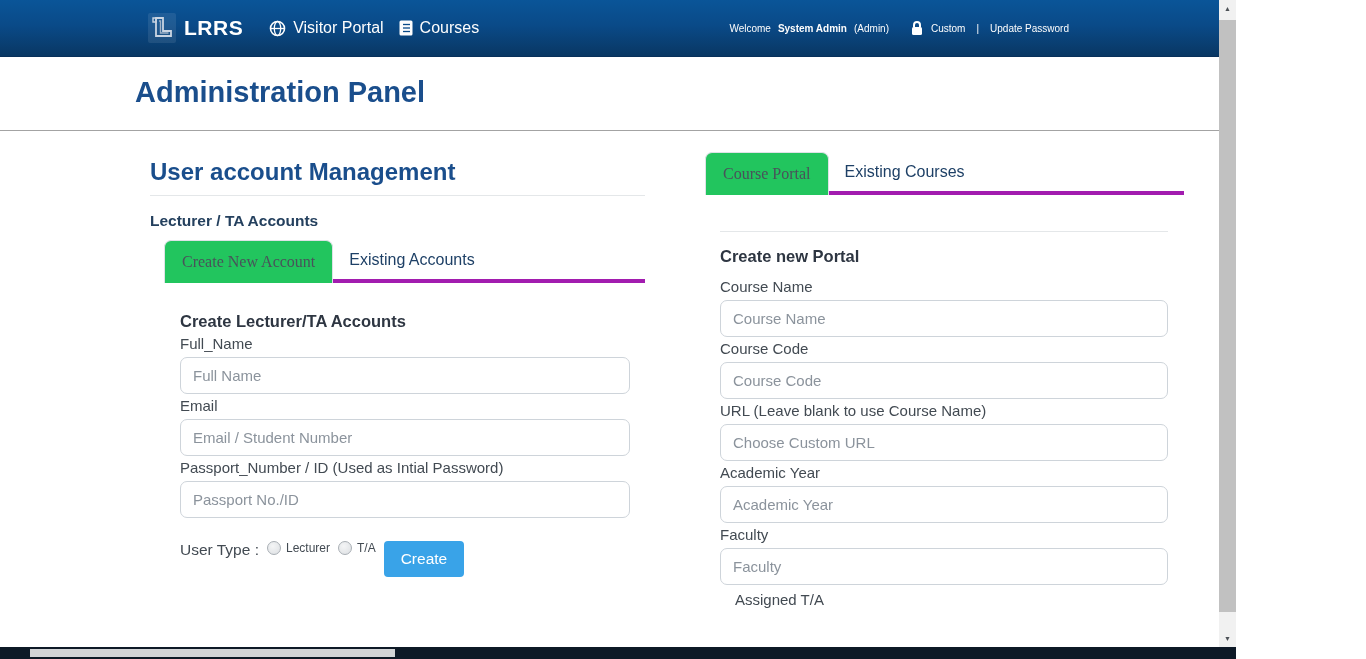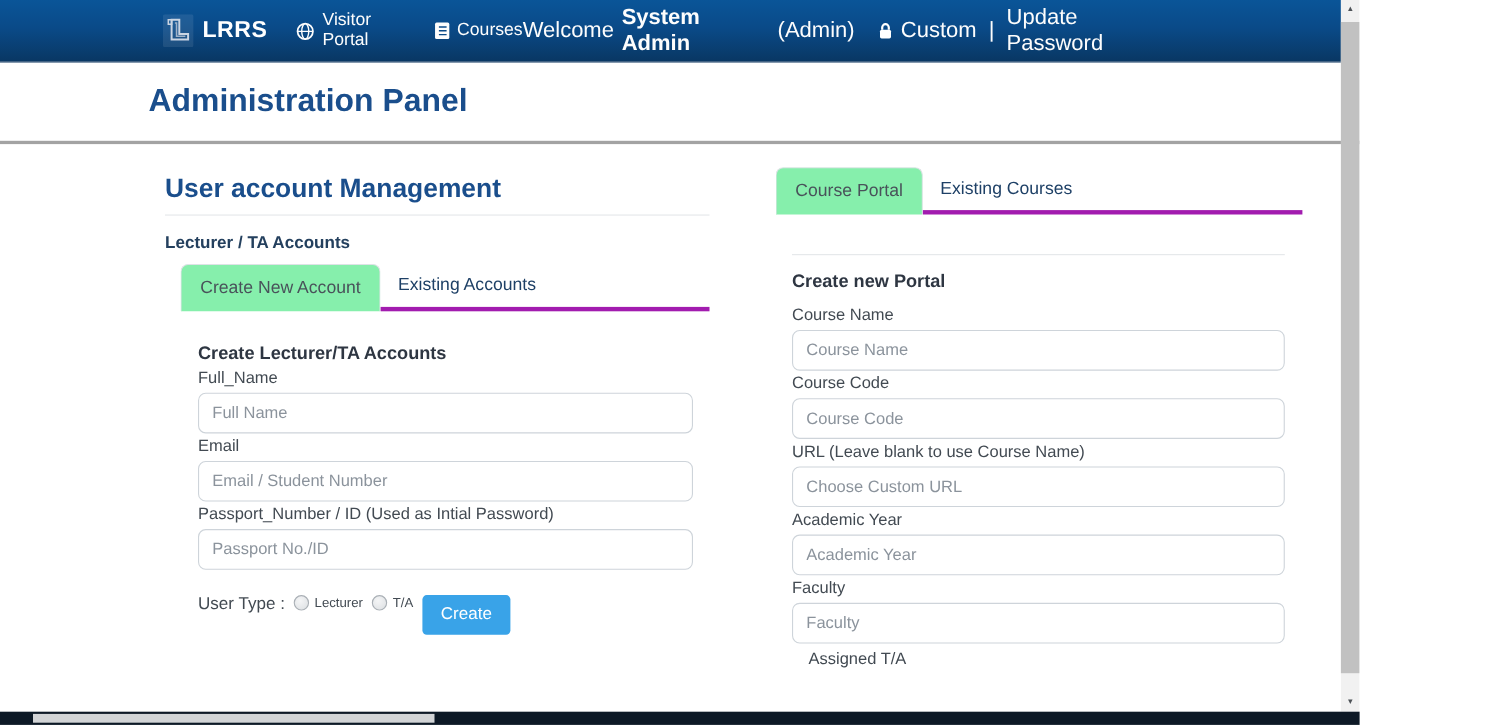--- a/index.html
+++ b/index.html
@@ -20,50 +20,50 @@
     height:100%; display:flex; justify-content:space-between; align-items:center;
     padding:0 150px 0 148px; color:#fdfdfd;
   }
   .nav-left, .nav-right { display:flex; align-items:center; }
   .brand { display:flex; align-items:center; gap:8px; cursor:pointer; }
   .brand-logo { width:28px; height:30px; display:inline-block; }
   .brand-text { font-size:21px; font-weight:700; letter-spacing:0.5px; color:#ffffff; }
   .nav-link { display:flex; align-items:center; gap:7px; font-size:16px; color:#fdfdfd; cursor:pointer; }
   .nav-link.first { margin-left:26px; }
   .nav-link + .nav-link { margin-left:15px; }
-  .nav-right { font-size:20px; gap:7px; }
+  .nav-right { font-size:10px; gap:7px; }
   .nav-right .bold { font-weight:700; }
   .nav-right .lock-wrap { margin-left:14px; display:flex; align-items:center; }
   .nav-right .navlink { cursor:pointer; }
   .nav-right .sep { margin:0 4px; }
 
   
   .header-band {
-    height:74px; background:#fff; border-bottom:3px solid #a3a3a3;
+    height:74px; background:#fff; border-bottom:1px solid #a3a3a3;
     padding:19px 0 0 135px;
   }
   .header-band h1 { font-size:29px; font-weight:600; color:#1a4e8c; }
 
   
   .content { display:flex; margin-left:150px; width:1034px; }
   .col-left { width:495px; margin-right:60px; }
   .col-right { width:479px; }
 
   .col-left h2 { margin-top:27px; font-size:24px; font-weight:600; color:#1a4e8c; }
   .col-left hr { border:none; border-top:1px solid #e4e7e9; margin-top:9px; }
   .col-left h4 { margin-top:15px; font-size:15.5px; font-weight:700; color:#24405e; line-height:19px; }
 
   
   .tabbar { display:flex; align-items:stretch; height:43px; }
   .tabbar.left-tabs { margin-top:10px; margin-left:14px; }
   .tabbar.right-tabs { margin-top:21px; }
   .tab-active {
     display:flex; align-items:center; padding:0 17px;
     border:1px solid #dee2e6; border-bottom:none; border-radius:7px 7px 0 0;
-    background:#86efac; font-size:16px; color:#49525a; cursor:pointer;
+    background:#22c55e; font-size:16px; color:#49525a; cursor:pointer;font-family:Liberation Serif, serif;
   }
   .tab-rest { flex:1; display:flex; align-items:center; border-bottom:4px solid #a21caf; }
   .tab-link { padding:0 16px; font-size:16px; color:#1e4066; cursor:pointer; }
 
   
   .form-left { margin-left:30px; margin-top:28px; width:450px; }
   .form-right { margin-left:15px; width:448px; }
   .col-right hr { border:none; border-top:1px solid #e4e7e9; margin:36px 16px 0 15px; }
   .form-h { font-size:16.5px; font-weight:700; color:#2e3642; line-height:20px; }
   .form-left .form-h { margin-bottom:2px; }

